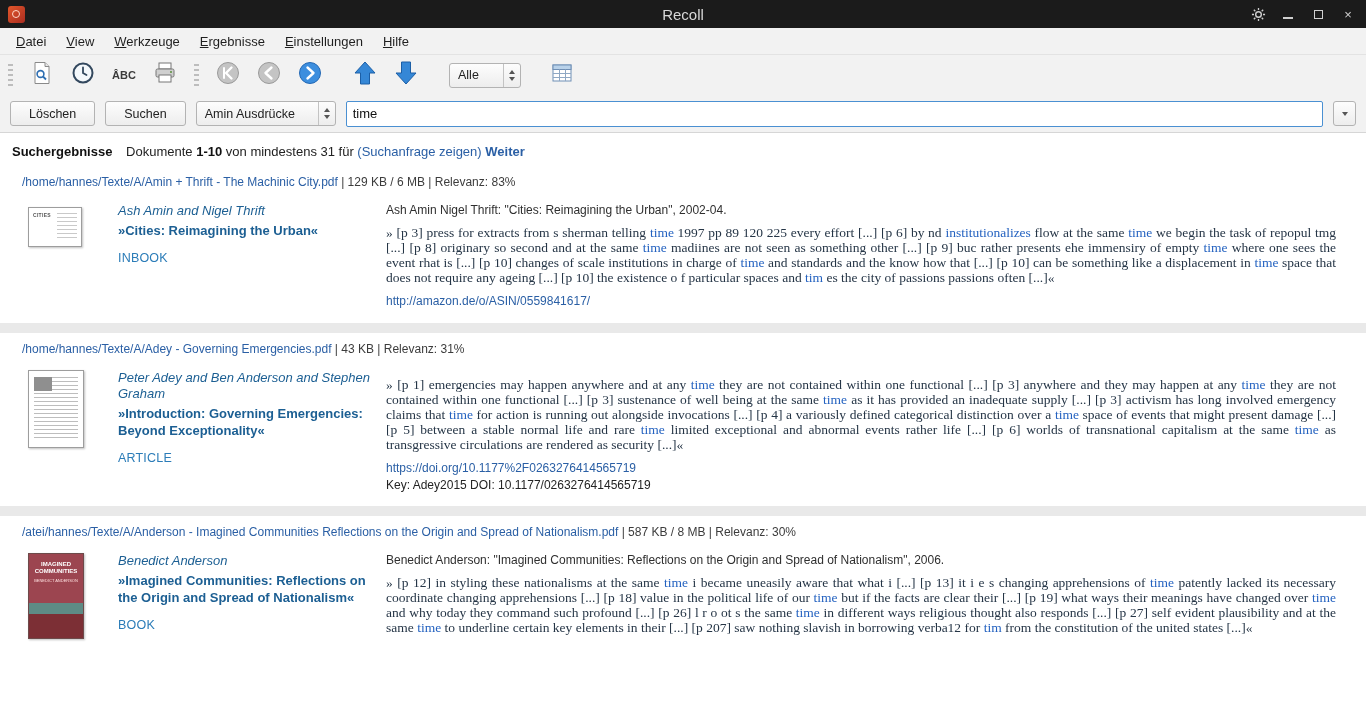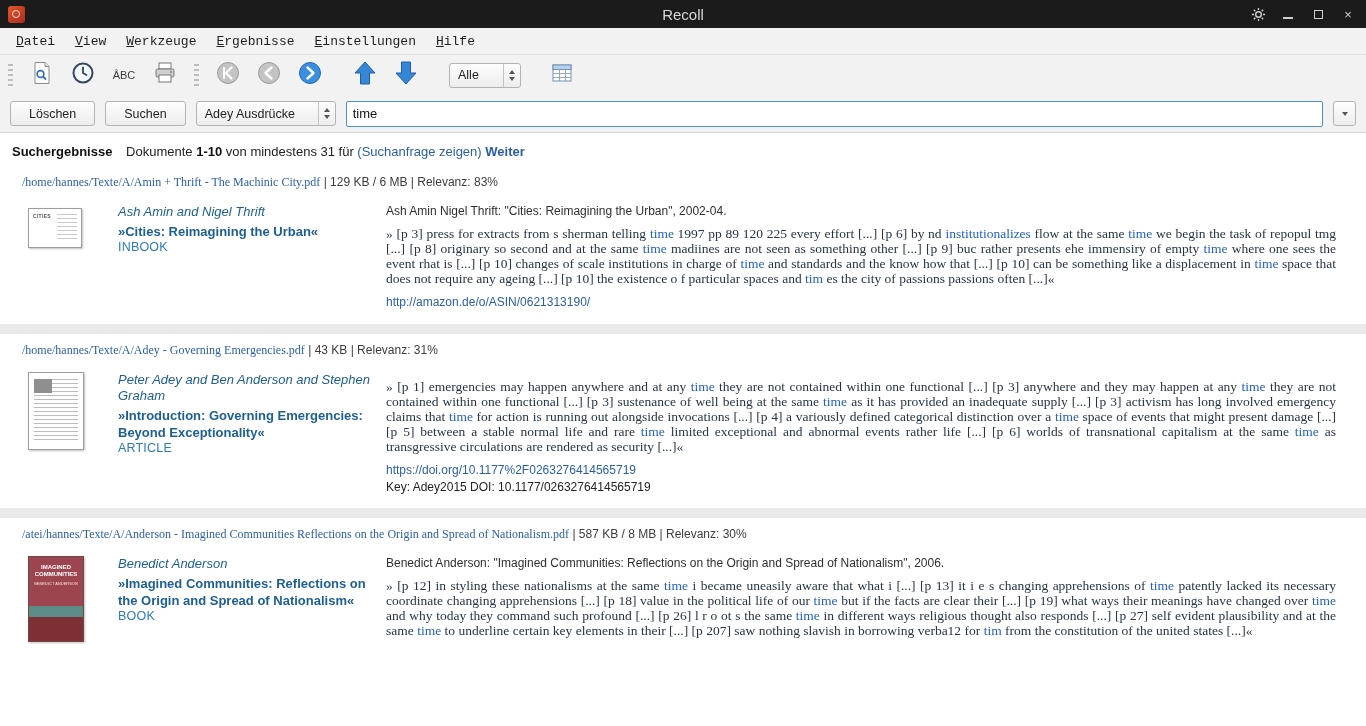--- a/index.html
+++ b/index.html
@@ -10,28 +10,28 @@
   .app-icon { width:17px; height:17px; border-radius:3px; background:linear-gradient(135deg,#e2572b,#a92c20); position:relative; }
   .app-icon::after { content:""; position:absolute; left:4px; top:4px; width:6px; height:6px; border-radius:50%; border:1.5px solid #ffd9c9; }
   .win-title { position:absolute; left:0; right:0; text-align:center; color:#d8d8d8; font-size:15px; }
   .win-controls { margin-left:auto; display:flex; align-items:center; gap:10px; z-index:2; }
   .wc { width:20px; height:20px; display:flex; align-items:center; justify-content:center; color:#cfcfcf; font-size:13px; cursor:default; }
   .wc .maxbox { width:9px; height:9px; border:1.5px solid #cfcfcf; }
   .wc .minline { width:10px; height:0; border-bottom:2px solid #cfcfcf; margin-top:7px; }
 
   
   .menubar { height:27px; background:var(--chrome_bg); display:flex; align-items:center; padding-left:6px; border-bottom:1px solid #e3e3e3; }
-  .menu-item { font-size:13px; color:#1f1f1f; padding:4px 10px; cursor:default;font-family:Liberation Mono, monospace; }
+  .menu-item { font-size:13px; color:#1f1f1f; padding:4px 10px; cursor:default; }
   .menu-item u { text-decoration:underline; }
 
   
   .toolbar { height:40px; background:var(--chrome_bg); display:flex; align-items:center; padding:0 6px; gap:13px; }
   .tb-handle { width:5px; height:22px; background:repeating-linear-gradient(to bottom,#bdbdbd 0 2px,transparent 2px 5px); margin:0 2px; }
   .tb-btn { width:28px; height:28px; display:flex; align-items:center; justify-content:center; }
-  .abc-glyph { font-size:11px; font-weight:normal; color:#3a3a3a; }
+  .abc-glyph { font-size:11px; font-weight:bold; color:#3a3a3a; }
 
   .combo { height:25px; background:linear-gradient(#fdfdfd,#ededed); border:1px solid #b3b3b3; border-radius:3px; display:flex; align-items:center; font-size:12.5px; color:#222;justify-content:center; }
   .combo-text { padding:0 8px; flex:1; white-space:nowrap; }
   .spin { width:17px; height:100%; border-left:1px solid #c3c3c3; display:flex; flex-direction:column; align-items:center; justify-content:center; gap:3px; }
   .tri-up { width:0; height:0; border-left:3.5px solid transparent; border-right:3.5px solid transparent; border-bottom:4.5px solid #555; }
   .tri-down { width:0; height:0; border-left:3.5px solid transparent; border-right:3.5px solid transparent; border-top:4.5px solid #555; }
   .combo-cat { width:72px; }
   .combo-mode { width:140px; }
 
   
@@ -43,40 +43,40 @@
   
   .results { height:593px; background:#fff; overflow:hidden; }
   .res-head { padding:11px 12px 7px 12px; font-size:13px; color:#222; }
   .rh-title { font-weight:bold; color:#111; margin-right:10px; }
   .res-head b { color:#111;margin-top:12px; }
   .link { color:var(--link); text-decoration:none; cursor:pointer; }
   .link.next { font-weight:bold; }
 
   .result { padding-bottom:14px; }
   .pathline { padding:9px 22px 4px 22px; font-size:12px; }
-  .path { color:var(--link); text-decoration:none; cursor:pointer;font-family:Liberation Serif, serif; }
+  .path { color:var(--link); text-decoration:none; cursor:pointer; }
   .meta { color:#3c3c3c; }
   .content { display:flex; padding:10px 30px 0 28px; }
 
   .thumbcol { width:72px; flex:none; }
   .thumb { border:1px solid #9d9d9d; box-shadow:1px 1px 2px rgba(0,0,0,.25); background:#fff; position:relative; overflow:hidden; cursor:pointer; }
   .thumb-landscape { width:54px; height:40px; margin-top:4px; }
   .thumb-word { position:absolute; top:4px; left:4px; font-size:5px; font-weight:bold; color:#555; letter-spacing:.3px; }
   .thumb-lines { position:absolute; right:4px; top:5px; width:20px; height:28px; background:repeating-linear-gradient(to bottom,#c9c9c9 0 1px,transparent 1px 4px); }
   .thumb-article { width:56px; height:78px; }
   .art-col { position:absolute; left:5px; right:5px; top:6px; bottom:6px; background:repeating-linear-gradient(to bottom,#bdbdbd 0 1px,transparent 1px 4px); }
   .art-col::before { content:""; position:absolute; left:0; top:0; width:18px; height:14px; background:#8f8f8f; }
   .thumb-book { width:56px; height:86px; border-color:#6d4a4a; background:linear-gradient(180deg,#9c4550 0 58%, #5e8b85 58% 72%, #7c2f35 72% 100%); display:flex; flex-direction:column; align-items:center; }
   .bk-title { margin-top:7px; font-size:6px; line-height:7px; font-weight:bold; color:#fff; text-align:center; width:46px; }
   .bk-author { margin-top:3px; font-size:4px; color:#ffdede; text-align:center; }
 
   .bibcol { width:252px; flex:none; margin-left:18px; font-size:13px; }
   .authors { font-style:italic; color:var(--bib_blue); line-height:16px; }
   .btitle { font-weight:bold; color:var(--bib_blue); line-height:17px; margin-top:3px; }
-  .btype { color:var(--doctype_blue); font-size:12.5px; letter-spacing:.2px; }
+  .btype { color:var(--doctype_blue); font-size:12.5px; margin-top:12px; letter-spacing:.2px; }
 
   .abscol { flex:1; margin-left:16px; min-width:0; }
   .citation { font-size:12px; color:#2f2f2f; line-height:15px; }
   .snippet { margin-top:7px; font-family:"Liberation Serif", serif; font-size:13.5px; line-height:15px; color:var(--snippet_text); text-align:justify; }
   .snippet .hl { color:var(--highlight); }
   .url { display:inline-block; margin-top:9px; font-size:12px; color:var(--link); text-decoration:none; cursor:pointer; }
   .keyline { font-size:12px; color:#232323; margin-top:2px; }
 
   .sep { height:10px; background:var(--sep_bg); }
 </style>
@@ -212,21 +212,21 @@
           <path d="M1 9.5 H19 M1 13.5 H19 M7.5 5.5 V17 M13.5 5.5 V17" stroke="#8fa8c4" stroke-width="1"></path>
         </svg>
     </span>
   </div>
 </div>
 
 <div class="searchrow">
   <button class="btn">Löschen</button>
   <button class="btn">Suchen</button>
   <div class="combo combo-mode">
-    <span class="combo-text">Adey Ausdrücke</span>
+    <span class="combo-text">Amin Ausdrücke</span>
     <span class="spin">
         <i class="tri-up"></i>
         <i class="tri-down"></i>
       </span>
   </div>
   <input type="text" class="query-input" value="time" style="">
   <div class="hist-btn">
       <i class="tri-down"></i>
     </div>
 </div>
@@ -254,21 +254,21 @@
         </div>
       </div>
       <div class="bibcol">
         <div class="authors">Ash Amin and Nigel Thrift</div>
         <div class="btitle">»Cities: Reimagining the Urban«</div>
         <div class="btype">INBOOK</div>
       </div>
       <div class="abscol">
         <div class="citation">Ash Amin Nigel Thrift: "Cities: Reimagining the Urban", 2002-04.</div>
         <div class="snippet"><span>» [p 3] press for extracts from s sherman telling </span><span class="hl">time</span><span> 1997 pp 89 120 225 every effort [...] [p 6] by nd </span><span class="hl">institutionalizes</span><span> flow at the same </span><span class="hl">time</span><span> we begin the task of repopul tmg [...] [p 8] originary so second and at the same </span><span class="hl">time</span><span> madiines are not seen as something other [...] [p 9] buc rather presents ehe immensiry of empty </span><span class="hl">time</span><span> where one sees the event rhat is [...] [p 10] changes of scale institutions in charge of </span><span class="hl">time</span><span> and standards and the know how that [...] [p 10] can be something like a displacement in </span><span class="hl">time</span><span> space that does not require any ageing [...] [p 10] the existence o f particular spaces and </span><span class="hl">tim</span><span> es the city of passions passions often [...]«</span></div>
-        <a class="url">http://amazon.de/o/ASIN/0621313190/</a>
+        <a class="url">http://amazon.de/o/ASIN/0559841617/</a>
       </div>
     </div>
   </div>
 
   <div class="sep"></div>
 
   <div class="result">
     <div class="pathline">
       <a class="path">/home/hannes/Texte/A/Adey - Governing Emergencies.pdf</a><span class="meta"> | 43 KB | Relevanz: 31%</span>
     </div>

